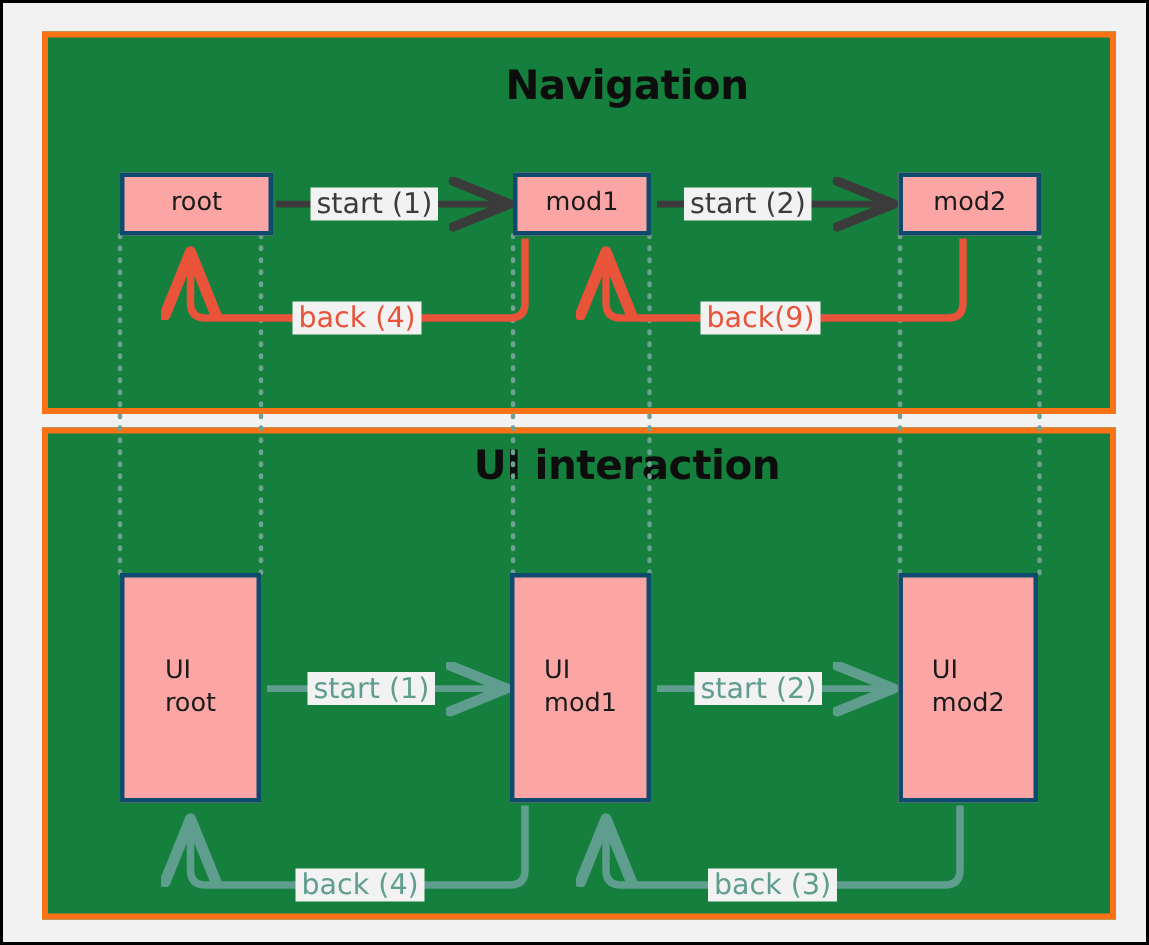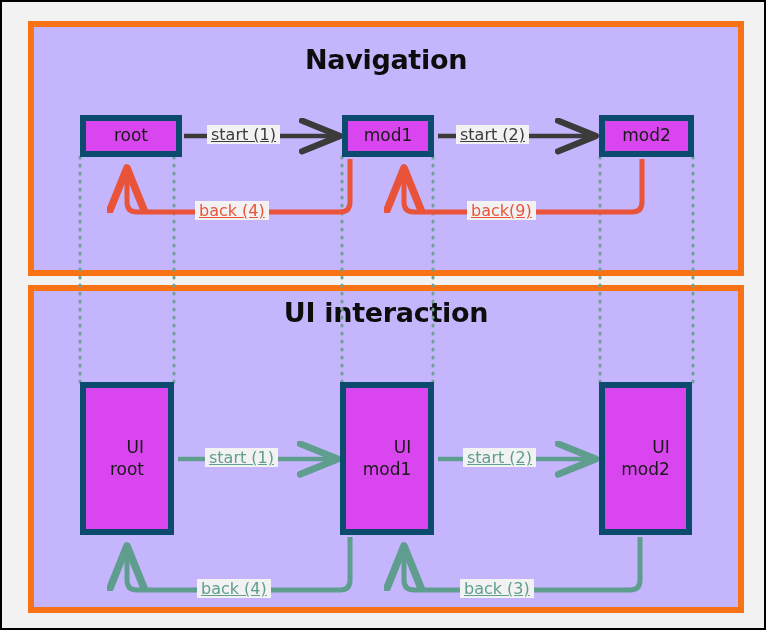--- a/index.html
+++ b/index.html
@@ -12,49 +12,50 @@
     width: 766px;
     height: 630px;
     background: #f2f2f2;
     border: 2px solid #000000;
     box-sizing: border-box;
     font-family: "DejaVu Sans", "Liberation Sans", sans-serif;
     overflow: hidden;
   }
   .panel {
     position: absolute;
-    border: 6px solid #f97316;
-    background: #c4b5fd;
+    border: 4px solid #f97316;
+    background: #15803d;
     box-sizing: border-box;
+    padding-left: 32px;
   }
   #panel-nav   { left: 26px; top: 19px;  width: 716px; height: 255px; }
   #panel-ui    { left: 26px; top: 283px; width: 716px; height: 328px; }
 
   .panel-title {
     position: absolute;
     width: 100%;
     text-align: center;
     font-weight: bold;
     font-size: 27px;
     color: #0d0d0d;
     letter-spacing: -0.3px;
     font-family: "DejaVu Sans", "Liberation Sans", sans-serif;
   }
   #title-nav { top: 17px; }
   #title-ui  { top: 6px; }
 
   .node {
     position: absolute;
-    border: 6px solid #0c4a6e;
-    background: #d946ef;
+    border: 3px solid #0c4a6e;
+    background: #fca5a5;
     box-sizing: border-box;
     display: flex;
     align-items: center;
     justify-content: center;
-    text-align: right;
+    text-align: left;
     font-size: 17px;
     color: #1a1a1a;
     line-height: 1.25;
     white-space: pre-line;
     z-index: 3;
   }
 
   
   #node-root { left: 78px;  top: 113px; width: 102px; height: 42px; }
   #node-mod1 { left: 340px; top: 113px; width: 92px;  height: 42px; }
@@ -68,26 +69,25 @@
   svg.overlay {
     position: absolute;
     left: 0; top: 0;
     width: 766px;
     height: 630px;
     pointer-events: none;
     z-index: 2;
   }
   .edge-label {
     position: absolute;
-    font-size: 16px;
+    font-size: 19px;
     white-space: nowrap;
     z-index: 4;
     background: #f2f2f2;
     padding: 0 4px;
-    text-decoration: underline;
   }
   .lbl-dark  { color: #3b3b3b; }
   .lbl-red   { color: #e8533a; }
   .lbl-teal  { color: #5f9e8f; }
 </style>
 </head>
 <body>
 
 <div id="root">
 
@@ -160,15 +160,15 @@
   <div class="edge-label lbl-dark" style="left:205px; top:123px;">start (1)</div>
   <div class="edge-label lbl-dark" style="left:454px; top:123px;">start (2)</div>
 
   <div class="edge-label lbl-red" style="left:193px; top:199px;">back (4)</div>
   <div class="edge-label lbl-red" style="left:465px; top:199px;">back(9)</div>
 
   <div class="edge-label lbl-teal" style="left:203px; top:446px;">start (1)</div>
   <div class="edge-label lbl-teal" style="left:461px; top:446px;">start (2)</div>
 
   <div class="edge-label lbl-teal" style="left:195px; top:577px;">back (4)</div>
-  <div class="edge-label lbl-teal" style="left:458px; top:577px;">back (3)</div>
+  <div class="edge-label lbl-teal" style="left:470px; top:577px;">back (3)</div>
 
 </div>
 
 </body></html>

